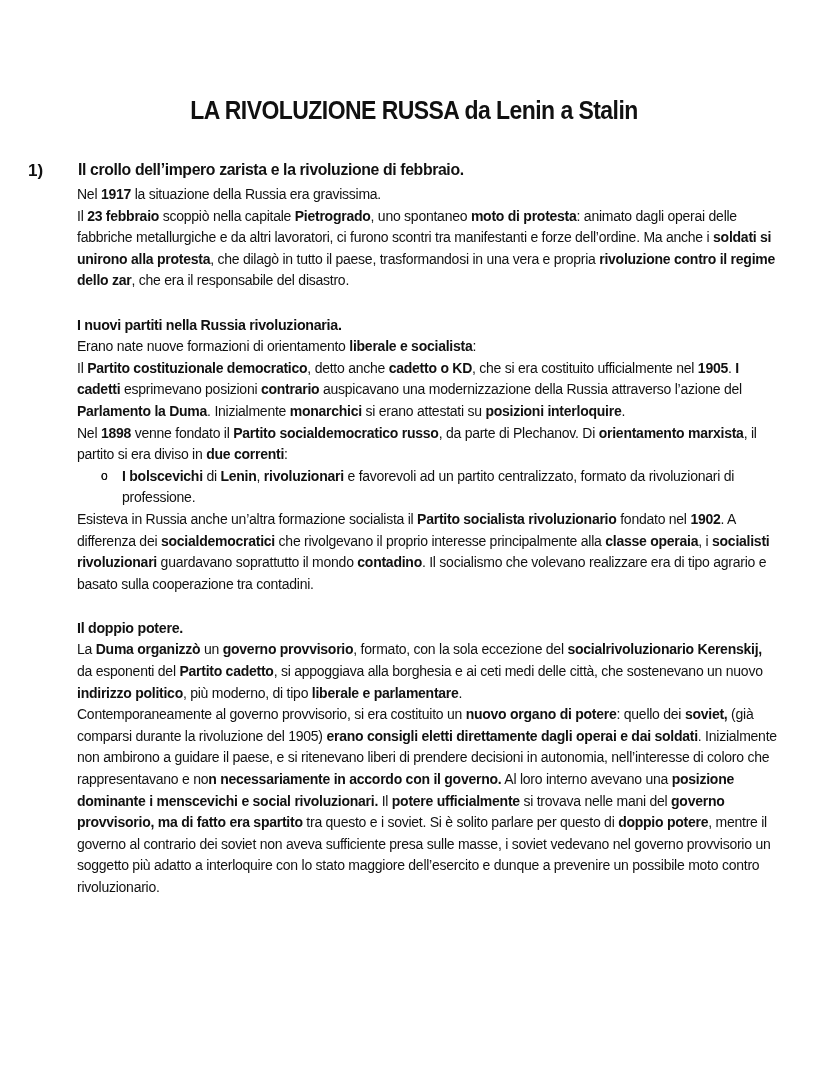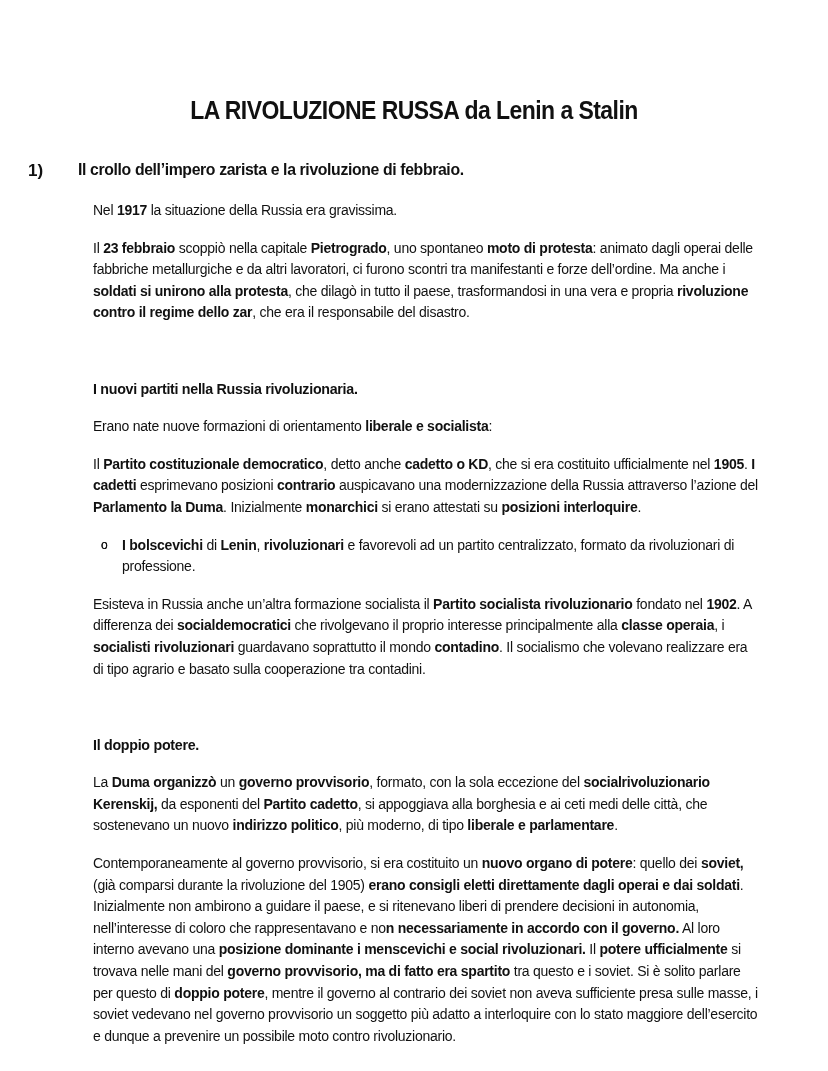--- a/index.html
+++ b/index.html
@@ -18,21 +18,21 @@
   }
   .sec-title {
     position: absolute; left: 78px; top: 160px;
     font-weight: bold; font-size: 17px; letter-spacing: -0.4px;
     transform: scaleX(0.93); transform-origin: left;
   }
   .body {
     position: absolute; left: 77px; top: 184px; width: 700px;
     font-size: 14px; line-height: 21.6px; letter-spacing: -0.25px;
   }
-  .body p { margin: 16px; }
+  .body p { margin: 0; }
   .subhead {
     font-weight: bold; font-size: 15px; letter-spacing: -0.3px;
     display: inline-block; transform: scaleX(0.95); transform-origin: left;
   }
   .gap { height: 21.6px; }
   .bullets { list-style: none; margin: 0; padding: 0; }
   .bullets li { position: relative; padding-left: 45px; }
   .bullets li .bullet {
     position: absolute; left: 24px; top: 0; font-size: 12px;
   }
@@ -51,20 +51,21 @@
     <p>Nel <b>1917</b> la situazione della Russia era gravissima.</p>
     <p>Il <b>23 febbraio</b> scoppiò nella capitale <b>Pietrogrado</b>, uno spontaneo <b>moto di protesta</b>: animato dagli operai delle fabbriche metallurgiche e da altri lavoratori, ci furono scontri tra manifestanti e forze dell’ordine. Ma anche i <b>soldati si unirono alla protesta</b>, che dilagò in tutto il paese, trasformandosi in una vera e propria <b>rivoluzione contro il regime dello zar</b>, che era il responsabile del disastro.</p>
   </div>
 
   <div class="gap"></div>
 
   <div>
     <p><span class="subhead">I nuovi partiti nella Russia rivoluzionaria.</span></p>
     <p>Erano nate nuove formazioni di orientamento <b>liberale e socialista</b>:</p>
     <p>Il <b>Partito costituzionale democratico</b>, detto anche <b>cadetto o KD</b>, che si era costituito ufficialmente nel <b>1905</b>. <b>I cadetti</b> esprimevano posizioni <b>contrario</b> auspicavano una modernizzazione della Russia attraverso l’azione del <b>Parlamento la Duma</b>. Inizialmente <b>monarchici</b> si erano attestati su <b>posizioni interloquire</b>.</p>
+    <p>Nel <b>1898</b> venne fondato il <b>Partito socialdemocratico russo</b>, da parte di Plechanov. Di <b>orientamento marxista</b>, il partito si era diviso in <b>due correnti</b>:</p>
     <ul class="bullets">
       <li>
         <span class="bullet">o</span>
       </li>
       <li>
         <span class="bullet">o</span>
         <span><b>I bolscevichi</b> di <b>Lenin</b>, <b>rivoluzionari</b> e favorevoli ad un partito centralizzato, formato da rivoluzionari di professione.</span>
       </li>
     </ul>
     <p>Esisteva in Russia anche un’altra formazione socialista il <b>Partito socialista rivoluzionario</b> fondato nel <b>1902</b>. A differenza dei <b>socialdemocratici</b> che rivolgevano il proprio interesse principalmente alla <b>classe operaia</b>, i <b>socialisti rivoluzionari</b> guardavano soprattutto il mondo <b>contadino</b>. Il socialismo che volevano realizzare era di tipo agrario e basato sulla cooperazione tra contadini.</p>

